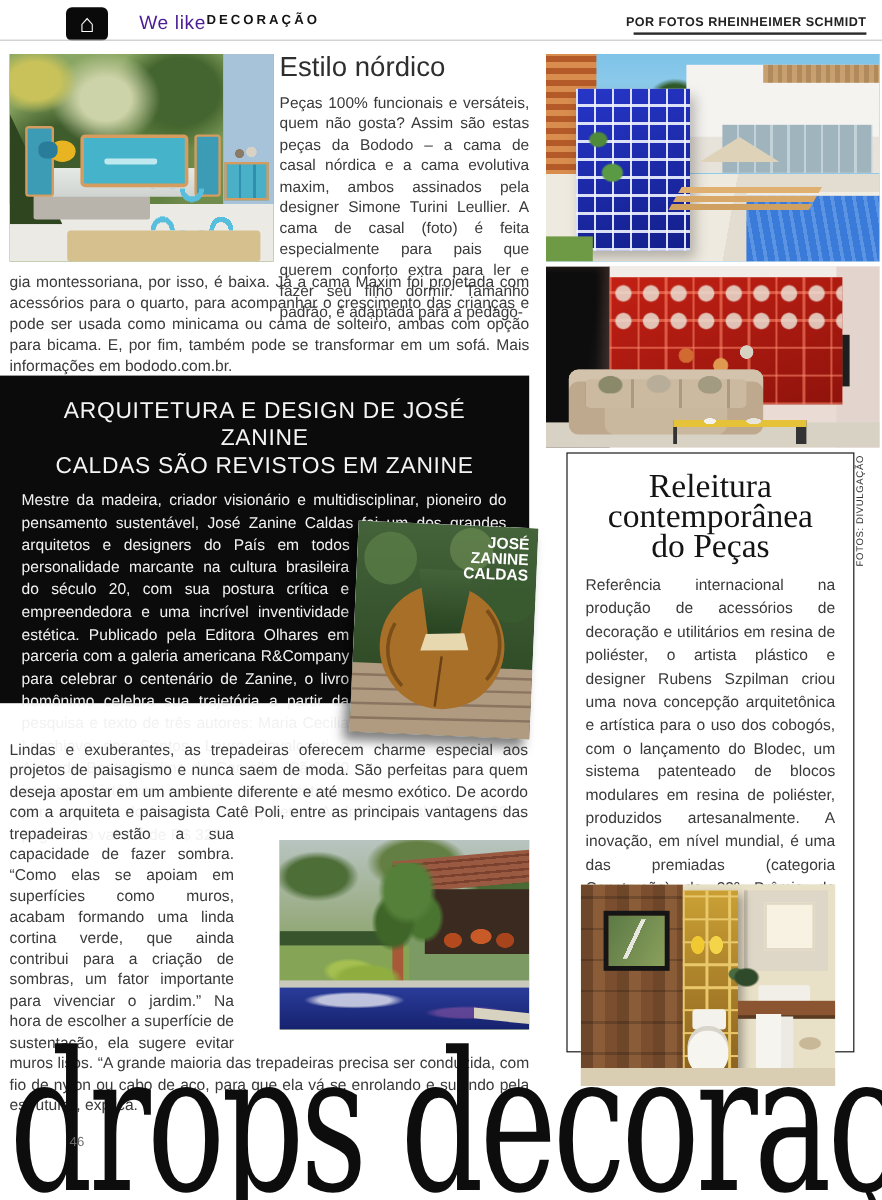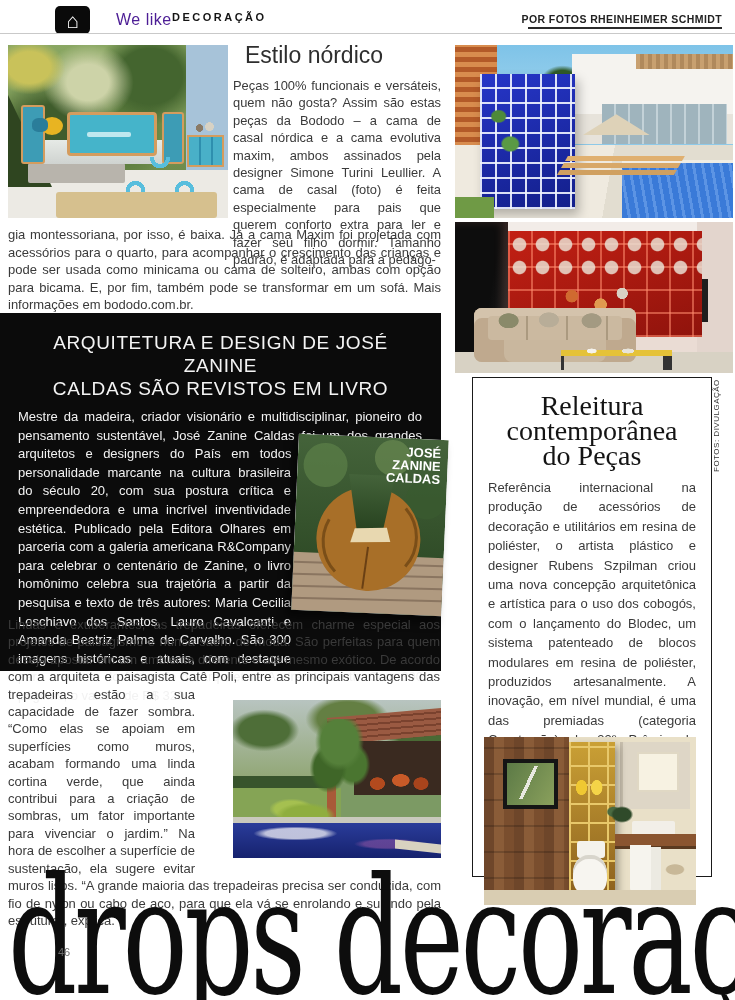--- a/index.html
+++ b/index.html
@@ -11,32 +11,32 @@
   .hd-welike{position:absolute;left:116px;top:11px;font-size:16px;color:#4c1d95;letter-spacing:.5px;}
   .hd-brand{position:absolute;left:172px;top:11px;font-size:11px;color:#141414;font-weight:bold;letter-spacing:2.5px;}
   .hd-byline{position:absolute;right:13px;top:13px;font-size:10.5px;font-weight:bold;color:#222;letter-spacing:.4px;}
   .hd-byline-rule{position:absolute;left:528px;top:27px;width:194px;height:2px;background:#2a2a2a;}
   .hd-rule{position:absolute;left:0;top:33px;width:735px;height:1px;background:#c9c9c9;}
   
   .body-txt{font-size:12.9px;line-height:17.4px;color:#3a3a3a;text-align:justify;}
   .serif-title{font-family:"Liberation Serif",serif;color:#141414;text-align:center;}
   
   .col-estilo{position:absolute;left:233px;top:42px;width:208px;}
-  .estilo-title{font-size:23px;color:#2e2e2e;margin:0 0 8px 12px;font-weight:normal;}
+  .estilo-title{font-size:23px;color:#2e2e2e;margin:0 0 8px 0;font-weight:normal;}
   .para-full{position:absolute;left:8px;top:226px;width:433px;}
   
   .ph{position:absolute;overflow:hidden;}
   .ph *{position:absolute;}
   .ph-kids{left:8px;top:45px;width:220px;height:173px;background:#7d9b55;}
   .ph-house{left:455px;top:45px;width:278px;height:173px;background:#8ec9e8;}
   .ph-red{left:455px;top:222px;width:278px;height:151px;background:#eadcd4;}
   .ph-pool{width:208px;height:158px;background:#7c9a64;}
   .ph-bath{left:484px;top:737px;width:212px;height:168px;background:#e9e0c8;z-index:4;}
   
-  .black-box{position:absolute;left:0;top:313px;width:441px;height:358px;background:#0b0b0b;color:#f4f4f4;box-sizing:border-box;padding:10px 18px;}
+  .black-box{position:absolute;left:0;top:313px;width:441px;height:273px;background:#0b0b0b;color:#f4f4f4;box-sizing:border-box;padding:10px 18px;}
   .bb-title{font-size:19px;line-height:23px;letter-spacing:.6px;text-align:center;margin-top:8px;font-weight:normal;}
   .bb-body{margin-top:8px;font-size:13px;line-height:18.6px;color:#f2f2f2;text-align:justify;}
   .bb-sp1{float:right;width:1px;height:56px;}
   .bb-sp2{float:right;clear:right;width:132px;height:200px;}
   .book{position:absolute;left:295px;top:124px;width:150px;height:176px;transform:rotate(2.5deg);
         box-shadow:-5px 7px 9px rgba(0,0,0,.5);background:#fff;}
   
   .trep{position:absolute;left:8px;top:616px;width:433px;}
   .trep-title{font-size:19px;letter-spacing:1px;margin:0 0 9px 0;font-weight:normal;}
   .tp-sp1{float:right;width:1px;height:84px;}
@@ -158,21 +158,21 @@
     <div style="left:38%;bottom:2%;width:40%;height:13%;
       background:linear-gradient(#e5c238 0 28%,transparent 28%),
                  linear-gradient(90deg,#333 0 3%,transparent 3% 92%,#333 92%);"></div>
     <div style="left:44%;bottom:12%;width:26%;height:5%;
       background:radial-gradient(8px 4px at 20% 50%,#f4f2ec 0 60%,transparent 65%),radial-gradient(10px 4px at 70% 50%,#e8e4da 0 60%,transparent 65%);"></div>
   </div>
 
   <div class="black-box">
     <div class="bb-title">
       <div>ARQUITETURA E DESIGN DE JOSÉ ZANINE</div>
-      <div>CALDAS SÃO REVISTOS EM LIVRO</div>
+      <div>CALDAS SÃO REVISTOS EM ZANINE</div>
     </div>
     <div class="bb-body">
       <div class="bb-sp1"></div>
       <div class="bb-sp2"></div>
       <span>Mestre da madeira, criador visionário e multidisciplinar, pioneiro do pensamento sustentável, José Zanine Caldas foi um dos grandes arquitetos e designers do País em todos os tempos e uma personalidade marcante na cultura brasileira do século 20, com sua postura crítica e empreendedora e uma incrível inventividade estética. Publicado pela Editora Olhares em parceria com a galeria americana R&amp;Company para celebrar o centenário de Zanine, o livro homônimo celebra sua trajetória a partir da pesquisa e texto de três autores: Maria Cecilia Loschiavo dos Santos, Lauro Cavalcanti e Amanda Beatriz Palma de Carvalho. São 300 imagens históricas e atuais, com destaque para o ensaio do fotógrafo de arquitetura André Nazareth. Com 300 páginas, o valor é de R$ 320.</span>
     </div>
     <div class="book">
       <svg width="150" height="176" viewBox="0 0 150 176">
         <defs>
           <linearGradient id="fol" x1="0" y1="0" x2="0" y2="1">

